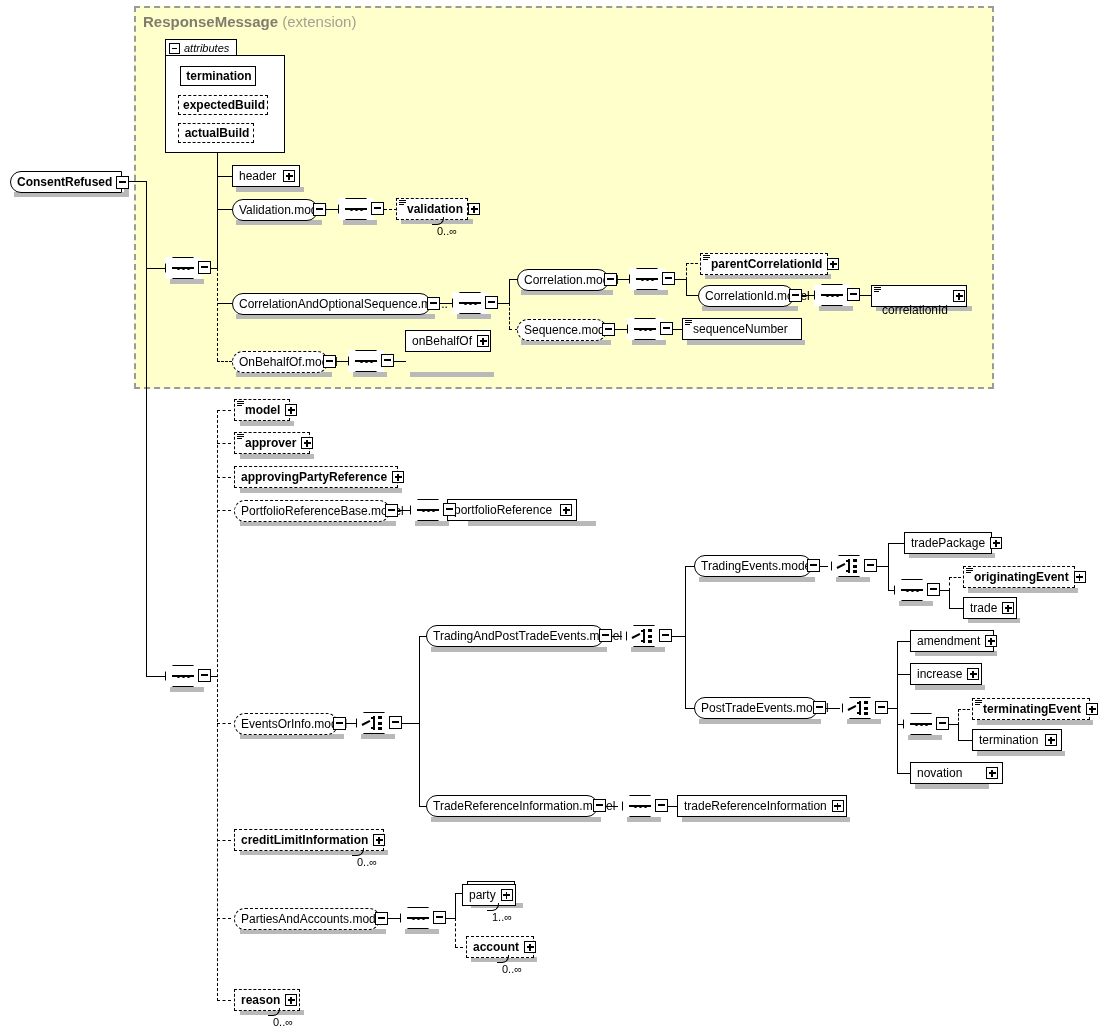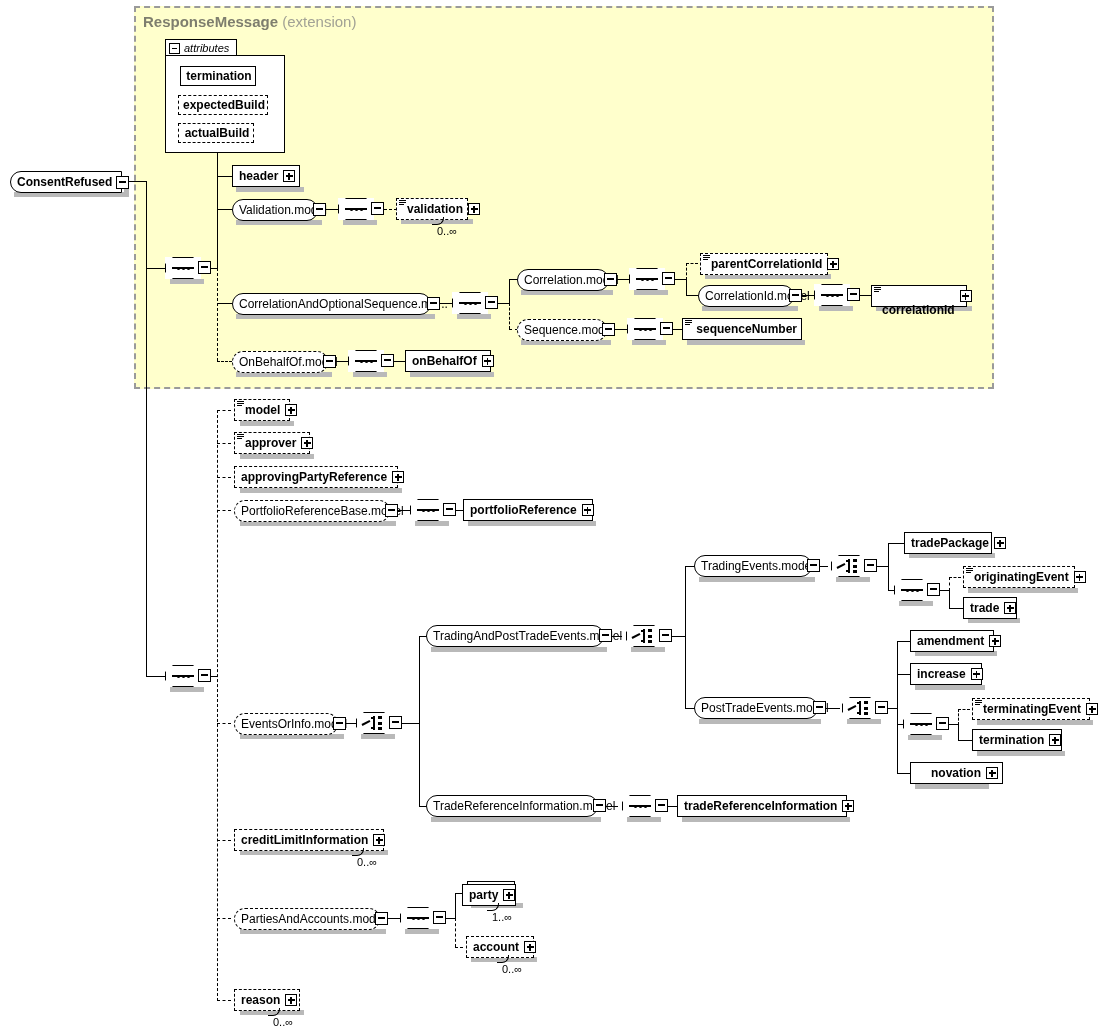--- a/index.html
+++ b/index.html
@@ -65,21 +65,21 @@
     background:#ffffff;
     display:flex;
     align-items:center;
     height:22px;
     font-size:12px;
     color:#000;
     white-space:nowrap;
     padding:0 4px 0 6px;
   }
   .node .nlabel{flex:1 1 auto;}
-  .node.solid{border:1.6px solid #000;font-weight:bold;text-align:right;}
+  .node.solid{border:1.6px solid #000;font-weight:normal;}
   .node.dashed{border:1.6px dashed #000;font-weight:bold;}
   .node.modelsolid{border:1px solid #000;font-weight:normal;border-radius:11px/11px;}
   .node.modeldashed{border:1px dashed #000;font-weight:normal;border-radius:11px/11px;}
   .node.attr{border:1.5px solid #000;font-weight:bold;font-size:12px;}
   .node.attr.opt{border:1.5px dashed #000;}
   .node.root{
     border:1.5px solid #000;
     font-weight:bold;
     border-top-left-radius:11px;
     border-bottom-left-radius:11px;
@@ -438,21 +438,21 @@
     <div class="seq-dots">
         <b></b>
         <b></b>
         <b></b>
       </div>
   </div>
   <div class="knob" style="left:381px;top:354px;"></div>
   <div class="hline" style="left:394px;top:361px;width:12px;"></div>
 
   <div class="shadow" style="left:410px;top:372px;width:84px;height:5px;"></div>
-  <div class="node solid" style="left:405px;top:350px;width:86px;">
+  <div class="node solid" style="left:405px;top:330px;width:86px;">
     <span class="nlabel">onBehalfOf</span>
     <span class="inknob plus"></span>
   </div>
 
   <div class="hline" style="left:146px;top:676px;width:20px;"></div>
   <div class="shadow" style="left:170px;top:687px;width:34px;height:5px;"></div>
   <div class="seqicon" style="left:165px;top:665px;">
     <div class="oct"></div>
       <div class="octmask"></div>
     <div class="seq-glyph"></div>
@@ -514,21 +514,21 @@
     <div class="seq-dots">
         <b></b>
         <b></b>
         <b></b>
       </div>
   </div>
   <div class="knob" style="left:443px;top:503px;"></div>
   <div class="hline" style="left:456px;top:510px;width:8px;"></div>
 
   <div class="shadow" style="left:468px;top:521px;width:128px;height:5px;"></div>
-  <div class="node solid" style="left:463px;top:499px;width:130px;">
+  <div class="node solid" style="left:447px;top:499px;width:130px;">
     <span class="nlabel">portfolioReference</span>
     <span class="inknob plus"></span>
   </div>
 
   <div class="hdash" style="left:217px;top:723px;width:14px;"></div>
   <div class="shadow" style="left:240px;top:734px;width:104px;height:5px;"></div>
   <div class="node modeldashed" style="left:234px;top:713px;width:104px;">
     <span class="nlabel">EventsOrInfo.model</span>
   </div>
   <div class="knob" style="left:333px;top:717px;"></div>

